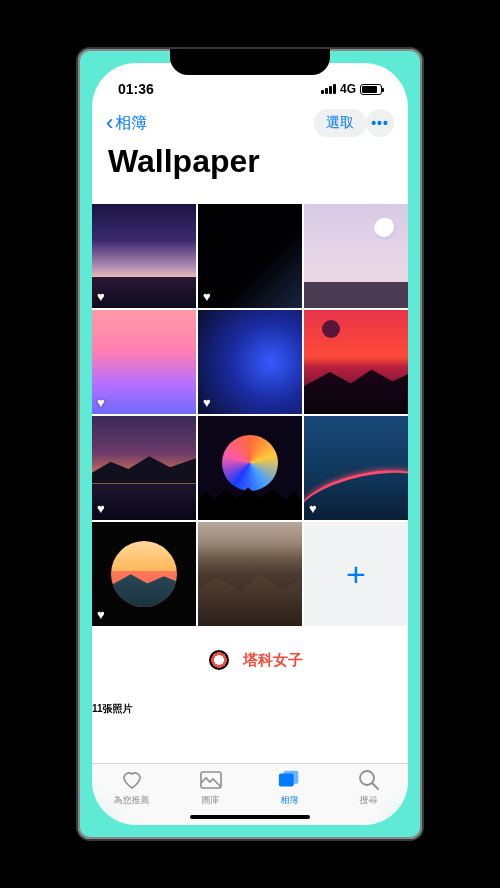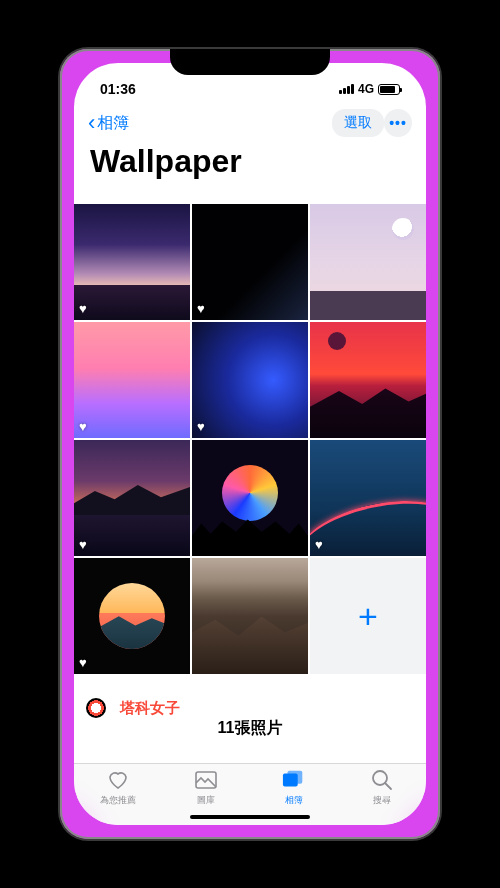--- a/index.html
+++ b/index.html
@@ -6,24 +6,24 @@
   body {
     background: #000;
     width: 500px;
     height: 888px;
     display: flex;
     align-items: center;
     justify-content: center;
     font-family: -apple-system, "Helvetica Neue", Arial, sans-serif;
   }
   .phone-frame {
-    width: 380px;
+    width: 344px;
     height: 790px;
-    background: #d946ef;
-    border-radius: 28px;
+    background: #5eead4;
+    border-radius: 12px;
     padding: 14px;
     position: relative;
     box-shadow: 0 0 0 2px #3a3a3a, inset 0 0 0 2px #888;
   }
   .screen {
     width: 100%;
     height: 100%;
     background: #fff;
     border-radius: 44px;
     overflow: hidden;
@@ -120,25 +120,25 @@
   .t10 .circ{width:66px;height:66px;border-radius:50%;overflow:hidden;background:linear-gradient(180deg,#ffd89a 0%,#ffb85a 45%,#ff7a5a 45%,#e85a4a 100%);position:relative;}
   .t10 .circ::after{content:"";position:absolute;bottom:0;left:0;right:0;height:55%;background:linear-gradient(180deg,#2a4858 0%,#1a3340 100%);clip-path:polygon(0 40%,30% 10%,55% 35%,80% 15%,100% 30%,100% 100%,0 100%);}
   .t11{background:linear-gradient(180deg,#b8a89a 0%,#9a8878 20%,#6a5a4a 35%,#4a3a30 50%,#2a2018 100%);}
   .t11::after{content:"";position:absolute;bottom:0;left:0;right:0;height:55%;background:linear-gradient(180deg,#5a4538 0%,#2a1f18 100%);clip-path:polygon(0 35%,20% 15%,40% 40%,60% 10%,80% 35%,100% 20%,100% 100%,0 100%);}
   .add-tile {
     background:#f2f3f5;display:flex;align-items:center;justify-content:center;
     color:#007aff;font-size:34px;font-weight:300;
   }
   .scroll-area { flex:1; overflow:hidden; }
   .watermark {
-    display:flex;align-items:center;justify-content:flex-start;gap:14px;
+    display:flex;align-items:center;justify-content:center;gap:14px;
     margin-top:24px;font-size:15px;font-weight:700;color:#f84a3a;margin-left:12px;
   }
   .wm-icon{width:20px;height:20px;border-radius:50%;background:radial-gradient(circle,#fff 35%,#f84a3a 36% 55%,#000 56%);}
-  .photo-count{text-align:center;font-size:16px;font-weight:600;color:#000;margin-top:0;}
+  .photo-count{text-align:left;font-size:10px;font-weight:600;color:#000;margin-top:32px;}
   .tab-bar {
     height: 62px; border-top:1px solid #d8d8d8; background:#f8f8f8cc;
     display:flex;padding-bottom:14px;
     backdrop-filter: blur(10px);
   }
   .tab {flex:1;display:flex;flex-direction:column;align-items:center;justify-content:center;gap:3px;color:#8e8e93;}
   .tab.active{color:#007aff;}
   .tab-label{font-size:9px;}
   .tab-icon{width:24px;height:22px;display:flex;align-items:center;justify-content:center;}
   .home-indicator{position:absolute;bottom:6px;left:50%;transform:translateX(-50%);width:120px;height:4px;background:#000;border-radius:3px;}

